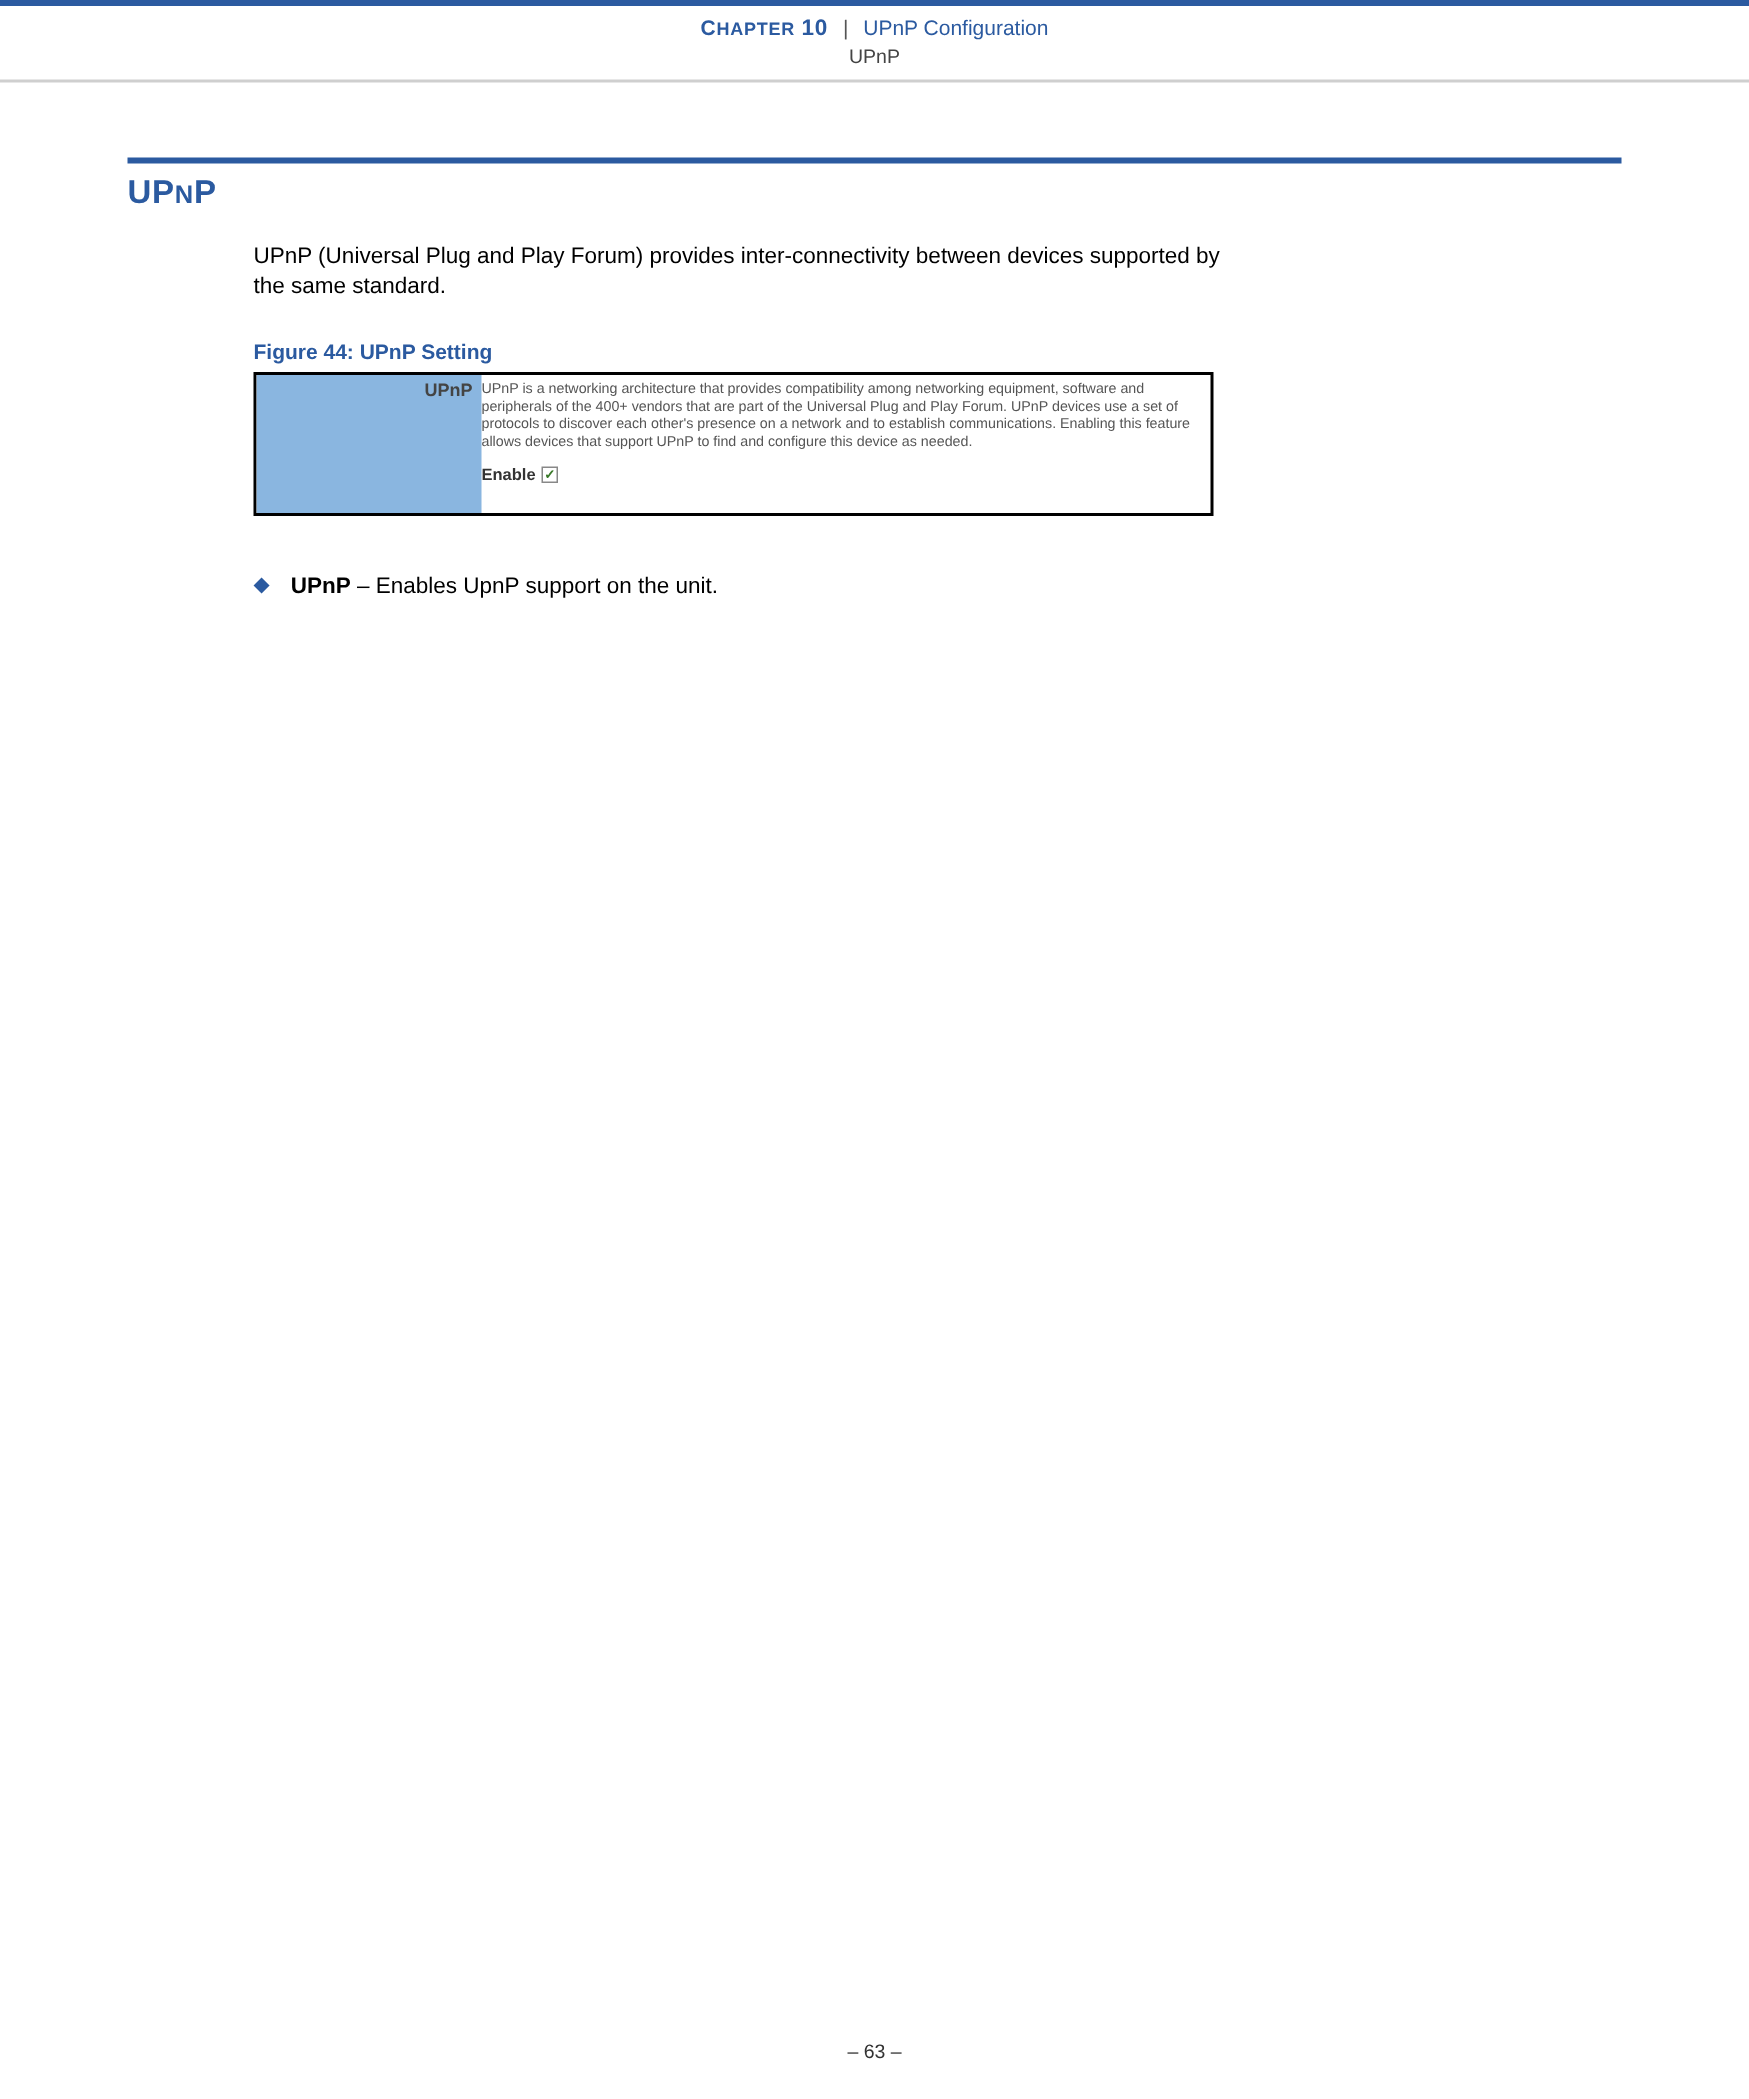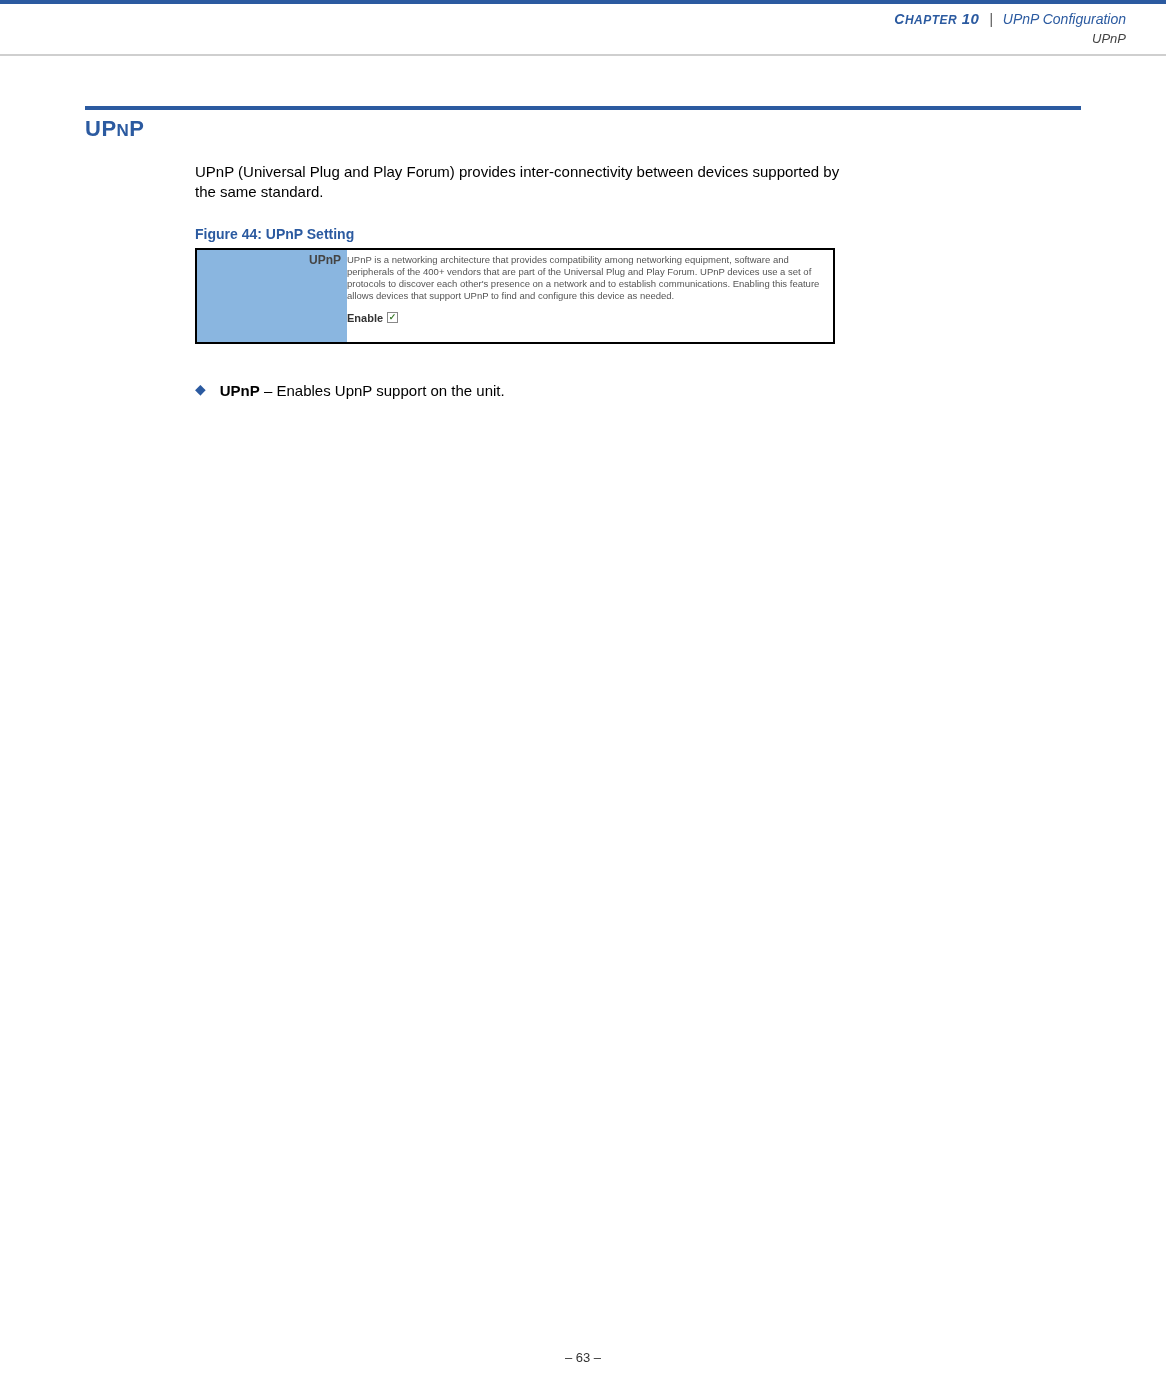--- a/index.html
+++ b/index.html
@@ -12,24 +12,23 @@
       color: #000;
     }
     .header-bar {
       height: 4px;
       background: #2b5aa0;
       width: 100%;
     }
     .header-content {
       background: #fff;
       padding: 4px 40px 6px 40px;
-      text-align: right;
+      text-align: center;
       font-size: 14px;
       line-height: 1.4;
-      font-style: italic;
     }
     .chapter-label {
       color: #2b5aa0;
       font-weight: bold;
       letter-spacing: 0.5px;
     }
     .chapter-number {
       font-size: 15px;
     }
     .chapter-sep {
@@ -60,21 +59,21 @@
       color: #2b5aa0;
       font-weight: bold;
       font-size: 22px;
       letter-spacing: 0.5px;
       margin-bottom: 20px;
     }
     .section-title .smallcaps {
       font-size: 17px;
     }
     .content-col {
-      margin-left: 110px;
+      margin-left: 84px;
       max-width: 655px;
     }
     .intro-para {
       font-size: 15px;
       line-height: 1.35;
       color: #000;
       margin-bottom: 24px;
     }
     .figure-caption {
       color: #2b5aa0;
@@ -146,21 +145,21 @@
       flex-shrink: 0;
     }
     .bullet-text {
       line-height: 1.4;
     }
     .bullet-text .bold {
       font-weight: bold;
     }
     .page-footer {
       position: absolute;
-      bottom: 34px;
+      bottom: 24px;
       width: 100%;
       text-align: center;
       font-size: 13px;
       color: #333;
     }
   </style>
 </head>
 <body>
 
 <div class="header-bar"></div>

